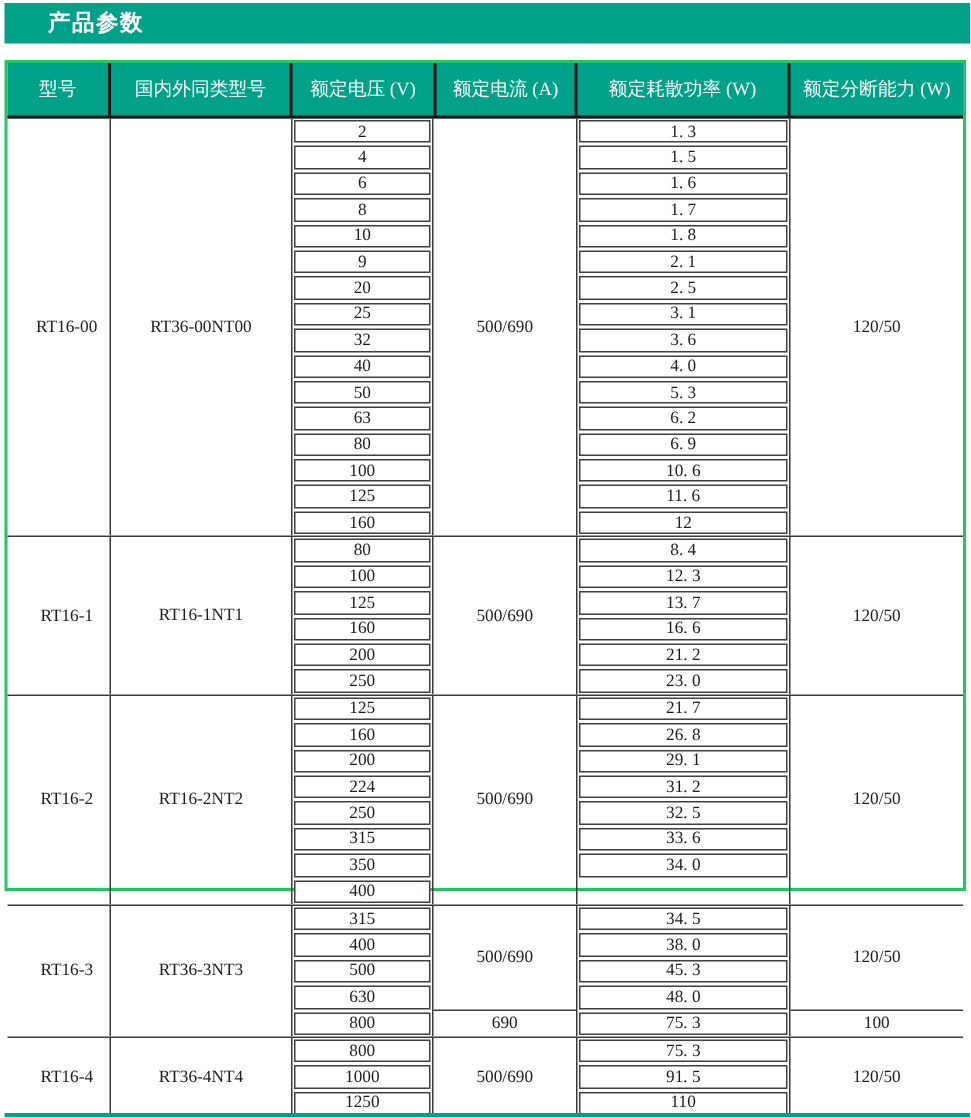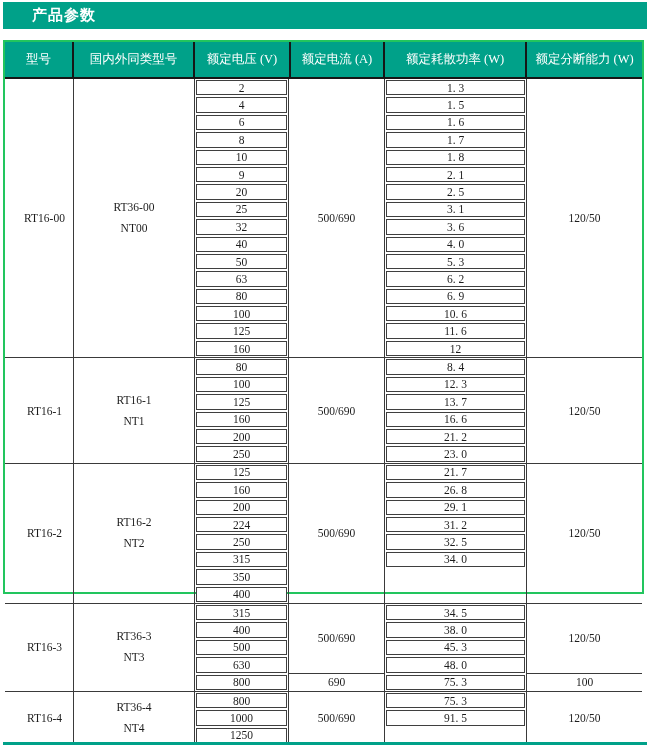--- a/index.html
+++ b/index.html
@@ -59,21 +59,21 @@
   
   .w0{ width:69px; }  .w1{ width:121px; } .w2{ width:94px; }
   .w3{ width:96px; }  .w4{ width:142px; } .w5{ flex:1; }
   .cell {
     border-right:1px solid #3a3a3a;
     font-size:11.5px;
   }
   .cell.last { border-right:none;text-align:center; }
   .center-cell { display:flex; align-items:center; justify-content:center;padding-left:11px; }
   .lines-cell {
-    display:flex; flex-direction:column; align-items:center; justify-content:center;
+    display:flex; flex-direction:row; align-items:center; justify-content:center;
   }
   .lines-cell div { line-height:21px; }
   
   .stack { display:flex; flex-direction:column; }
   .slot { height:var(--rh); padding:1px 1px; }
   .box {
     height:100%;
     border:1px solid #3f3f3f;
     display:flex; align-items:center; justify-content:center;
     background:#ffffff;
@@ -318,20 +318,23 @@
             <div class="slot">
               <div class="box">29. 1</div>
             </div>
             <div class="slot">
               <div class="box">31. 2</div>
             </div>
             <div class="slot">
               <div class="box">32. 5</div>
             </div>
             <div class="slot">
+              <div class="box">33. 6</div>
+            </div>
+            <div class="slot">
               <div class="box">34. 0</div>
             </div>
           </div>
           <div class="cell w5 last subcol">
             <div class="sub" style="height: 139.2px;">120/50</div>
           </div>
         </div>
         <div class="section" style="height: 88px;">
           <div class="cell w0 center-cell">
             <div class="">RT16-3</div>
@@ -404,20 +407,23 @@
           </div>
           <div class="cell w3 subcol">
             <div class="sub" style="height: 52.2px;">500/690</div>
           </div>
           <div class="cell w4 stack">
             <div class="slot">
               <div class="box">75. 3</div>
             </div>
             <div class="slot">
               <div class="box">91. 5</div>
+            </div>
+            <div class="slot">
+              <div class="box">110</div>
             </div>
           </div>
           <div class="cell w5 last subcol">
             <div class="sub" style="height: 52.2px;">120/50</div>
           </div>
         </div>
       </div>
   </div>
 
   <div id="bottom-strip"></div>

